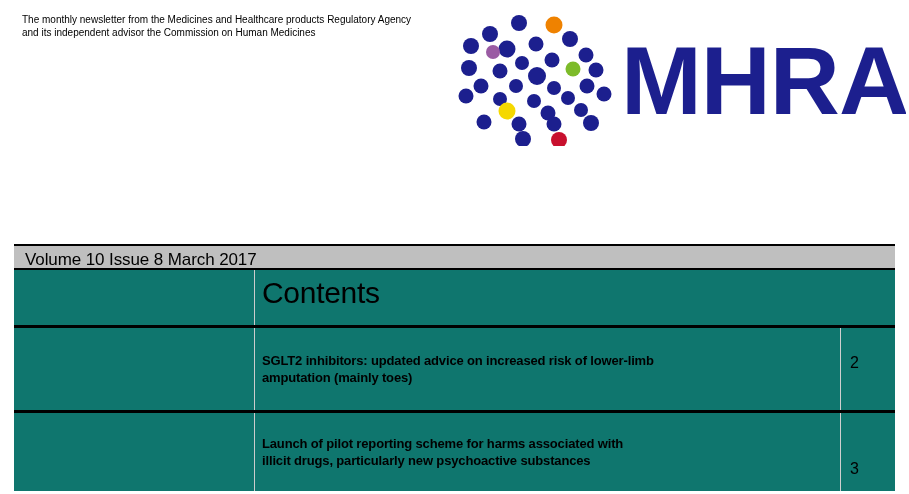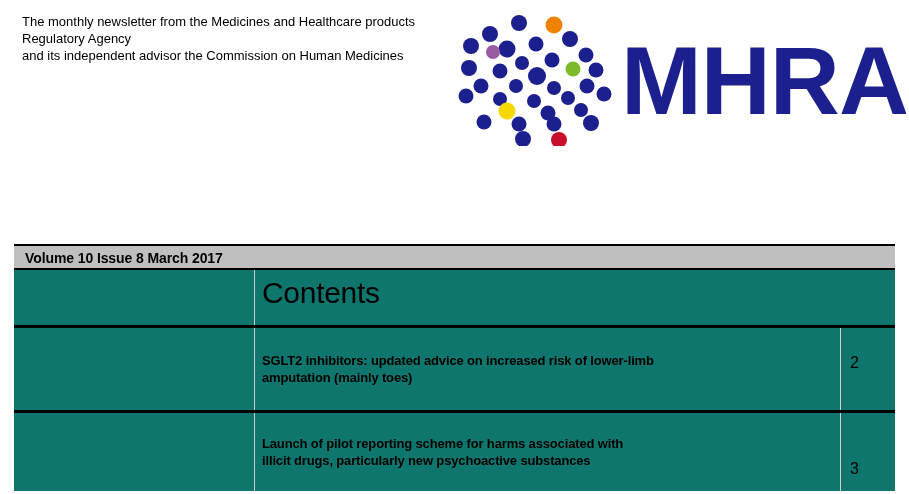--- a/index.html
+++ b/index.html
@@ -36,21 +36,21 @@
     margin: 0;
     white-space: pre-line;
   }
   .tagline {
     font-size: 26px;
     font-weight: normal;
     margin: 18px 0 0 8px;
     letter-spacing: -0.2px;
   }
   .blurb {
-    font-size: 13px;
+    font-size: 10px;
     line-height: 1.32;
     margin: 9px 0 0 8px;
     white-space: pre-line;
   }
 
   
   #logo {
     position: absolute;
     left: 458px;
     top: 0px;
@@ -69,22 +69,22 @@
     height: 26px;
     background: #bfbfbf;
     border-top: 2px solid #000;
     border-bottom: 2px solid #000;
     box-sizing: border-box;
   }
   #issue-bar .issue-text {
     position: absolute;
     left: 11px;
     top: 4px;
-    font-size: 14px;
-    font-weight: bold;
+    font-size: 17px;
+    font-weight: normal;
     letter-spacing: -0.1px;
   }
 
   
   #contents-table {
     position: absolute;
     left: 14px;
     top: 270px;
     width: 881px;
     height: 224px;

